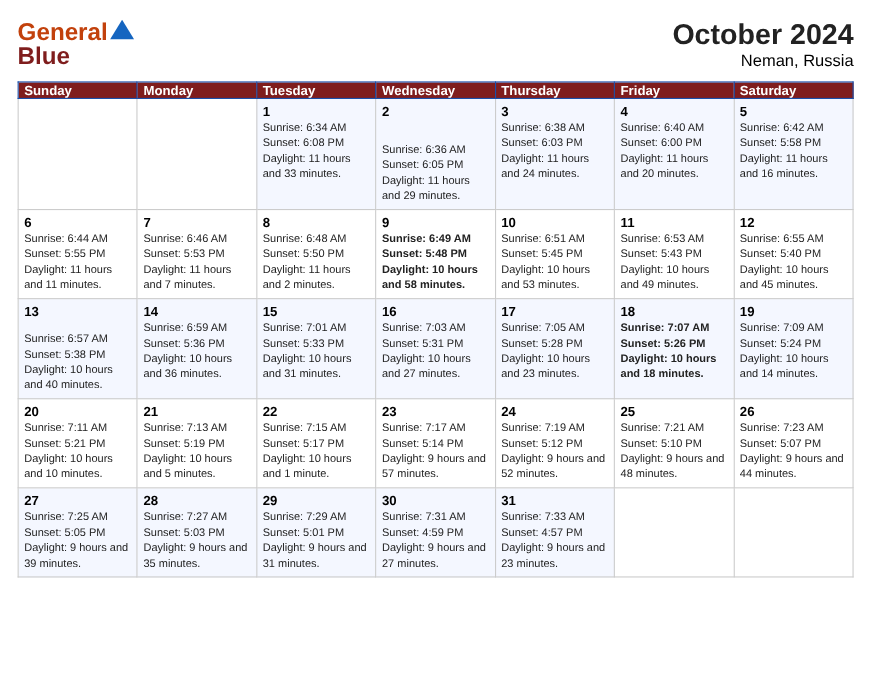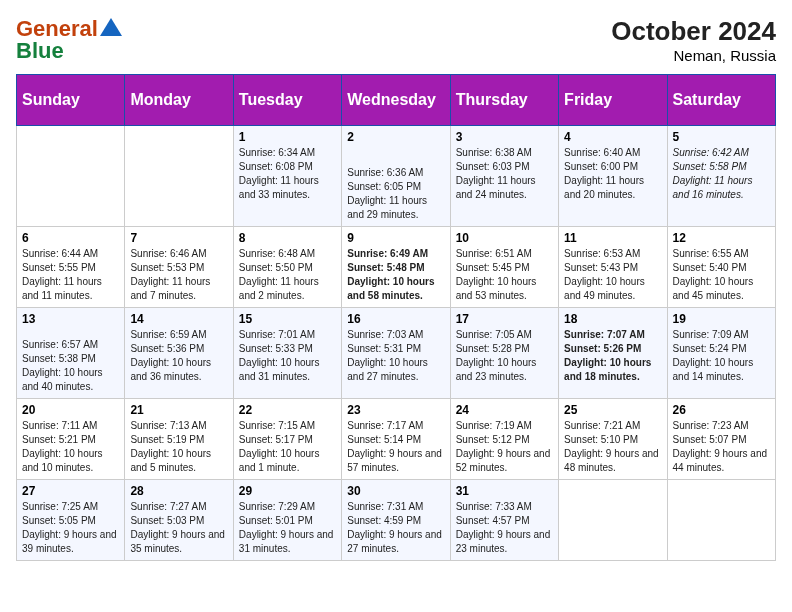--- a/index.html
+++ b/index.html
@@ -30,25 +30,25 @@
     .subtitle {
       font-size: 15px;
       color: #000000;
     }
     table {
       width: 100%;
       border-collapse: collapse;
       font-size: 11px;
     }
     thead tr th {
-      background: #a21caf;
+      background: #7f1d1d;
       color: #fff;
       text-align: left;
-      padding: 16px 5px;
-      font-size: 16px;
+      padding: 0 5px;
+      font-size: 12px;
       font-weight: bold;
       border: 1px solid #1a4faa;
     }
     tbody tr td {
       border: 1px solid #ccc;
       vertical-align: top;
       padding: 4px 5px;
       min-height: 80px;
       height: 80px;
       width: 108px;
@@ -76,21 +76,21 @@
 <body>
 
 <div class="header">
   <div class="logo">
     <div style="display:flex;align-items:center;gap:2px;">
       <span style="font-size:22px;font-weight:bold;color:#c2410c;">General</span>
       <svg width="22" height="18" viewBox="0 0 22 18" style="margin-top:-4px;">
         <polygon points="0,18 11,0 22,18" fill="#1565c0"></polygon>
       </svg>
     </div>
-    <span style="font-size:22px;font-weight:bold;color:#15803d;margin-top:-4px;">Blue</span>
+    <span style="font-size:22px;font-weight:bold;color:#7f1d1d;margin-top:-4px;">Blue</span>
   </div>
   <div class="title-block">
     <div class="month-title">October 2024</div>
     <div class="subtitle">Neman, Russia</div>
   </div>
 </div>
 
 <table>
   <thead>
     <tr>
@@ -126,21 +126,21 @@
 Daylight: 11 hours and 24 minutes.</div>
         </td>
         <td>
           <span class="day-num">4</span>
           <div class="cell-info" style="white-space: pre-line;">Sunrise: 6:40 AM
 Sunset: 6:00 PM
 Daylight: 11 hours and 20 minutes.</div>
         </td>
         <td>
           <span class="day-num">5</span>
-          <div class="cell-info" style="white-space: pre-line; font-style: italic;">Sunrise: 6:42 AM
+          <div class="cell-info" style="white-space: pre-line;">Sunrise: 6:42 AM
 Sunset: 5:58 PM
 Daylight: 11 hours and 16 minutes.</div>
         </td>
       </tr>
       <tr>
         <td>
           <span class="day-num">6</span>
           <div class="cell-info" style="white-space: pre-line;">Sunrise: 6:44 AM
 Sunset: 5:55 PM
 Daylight: 11 hours and 11 minutes.</div>

